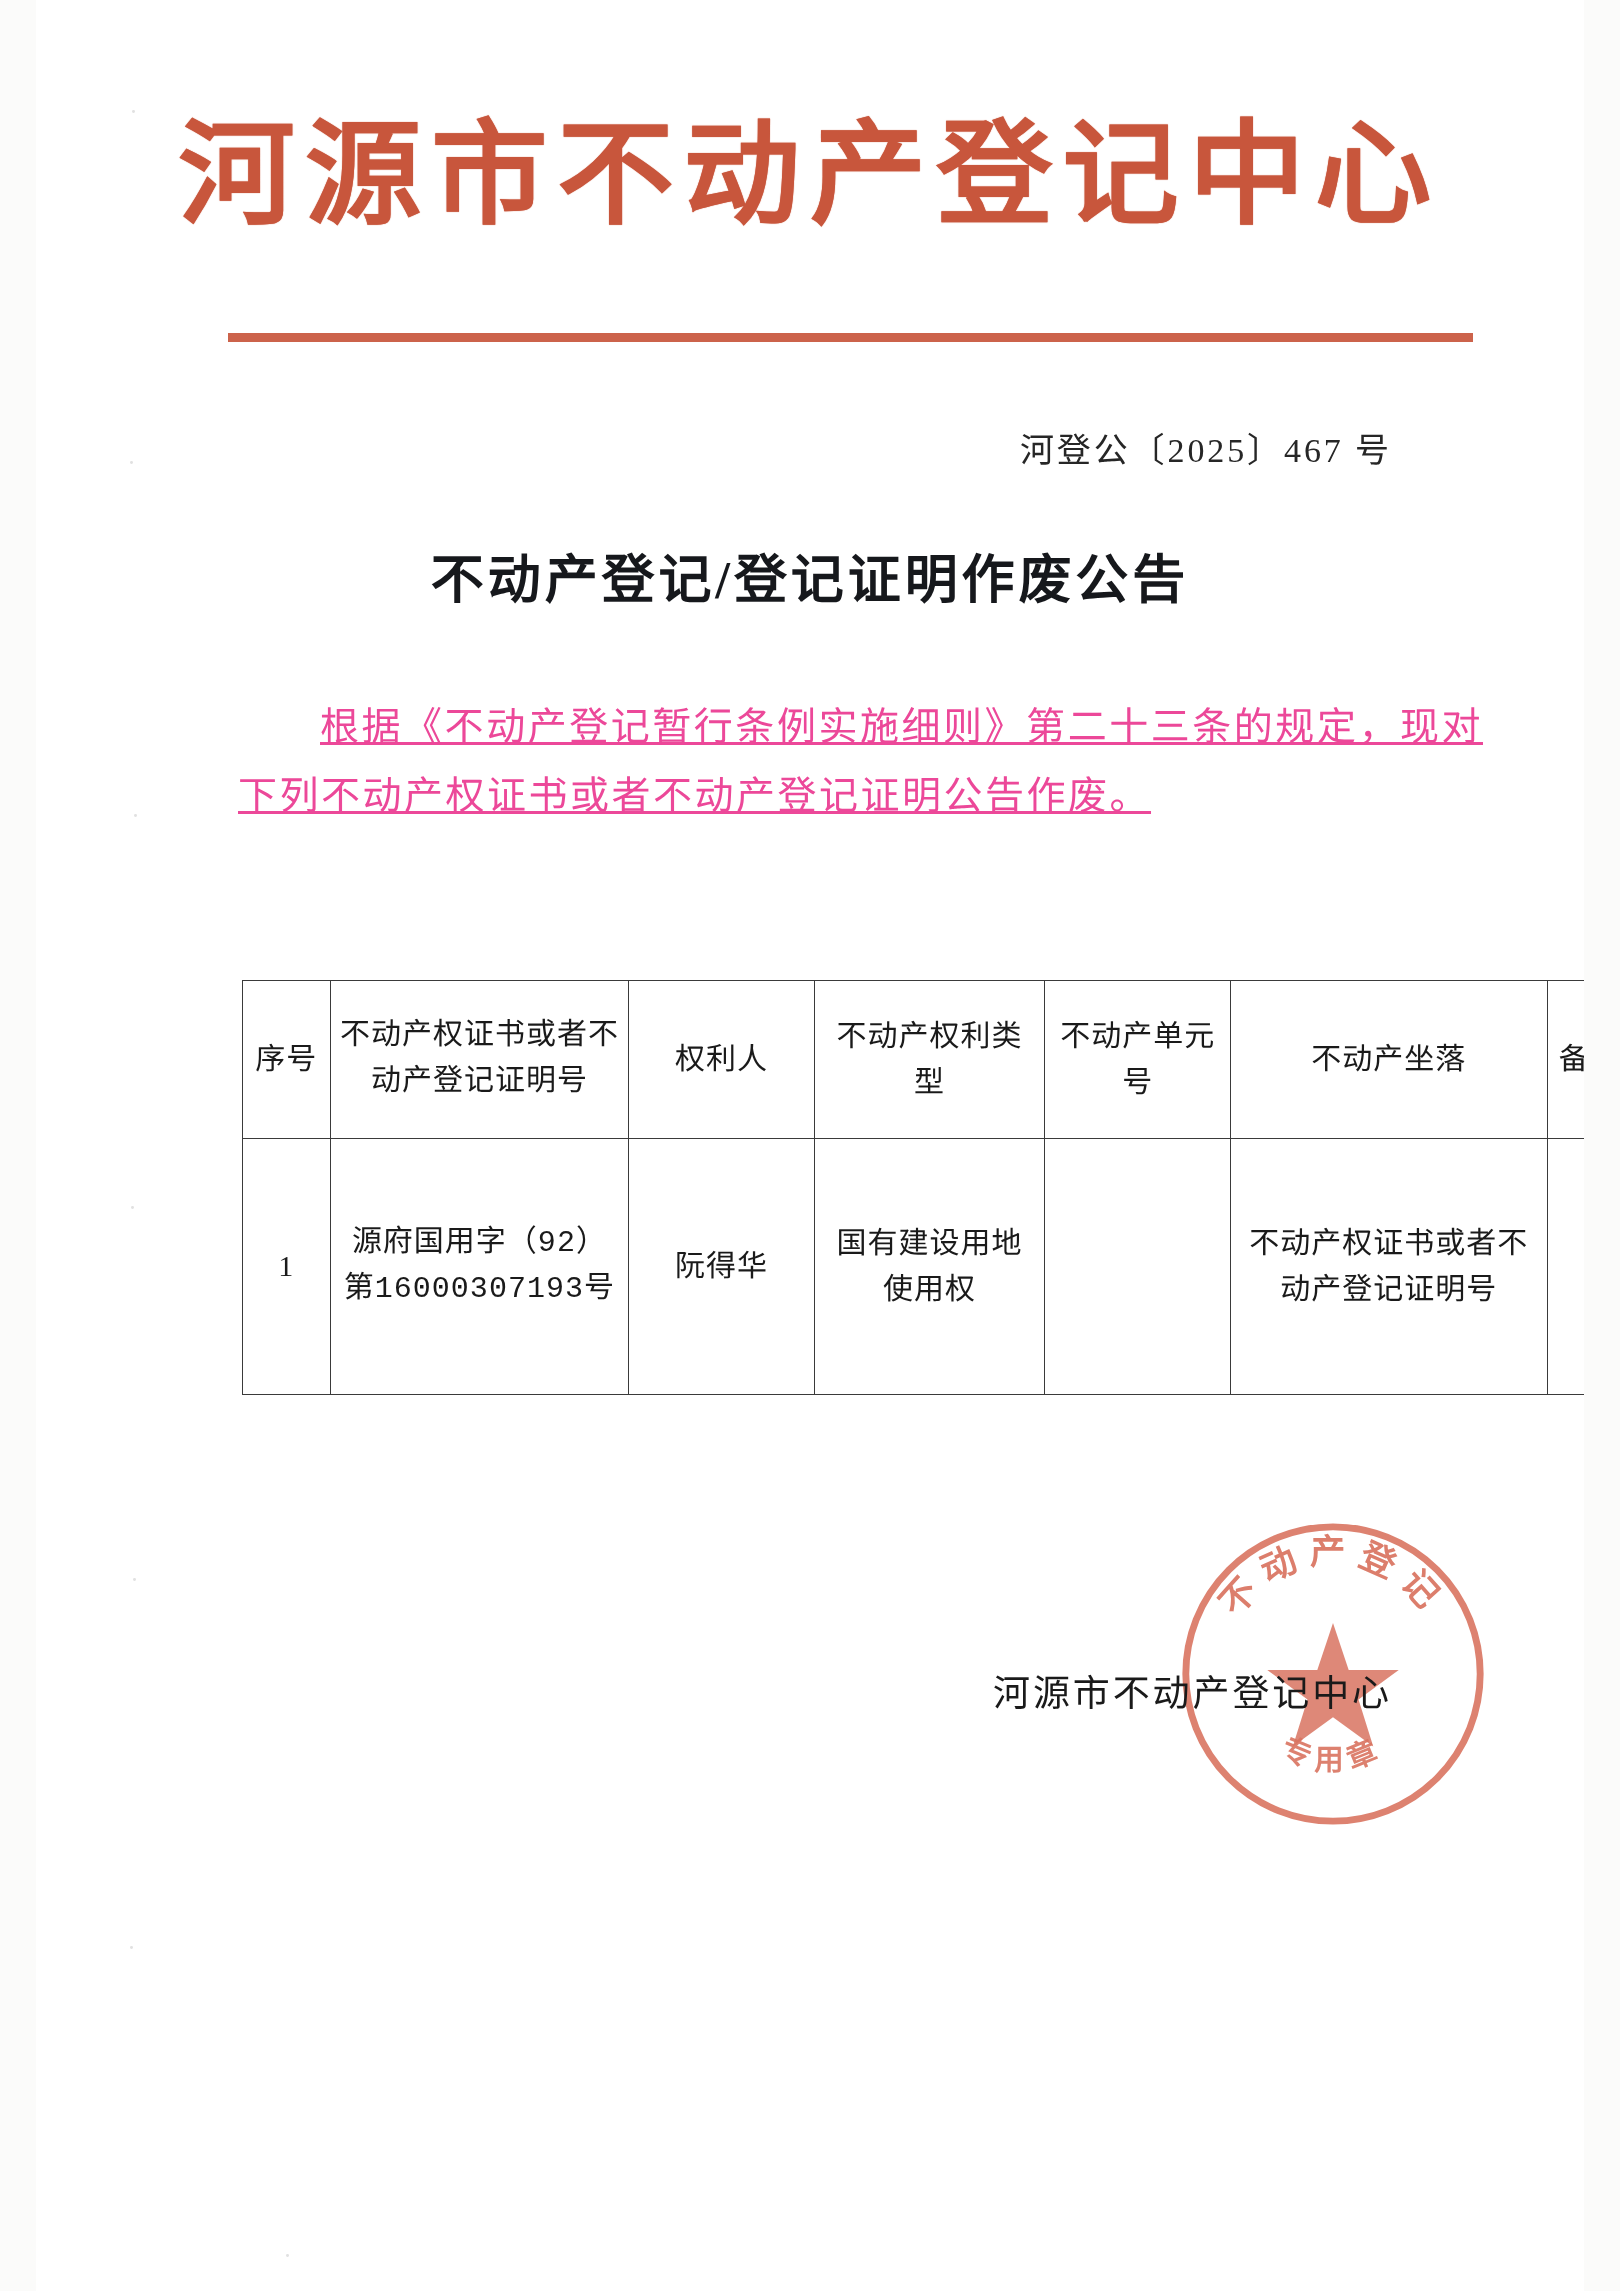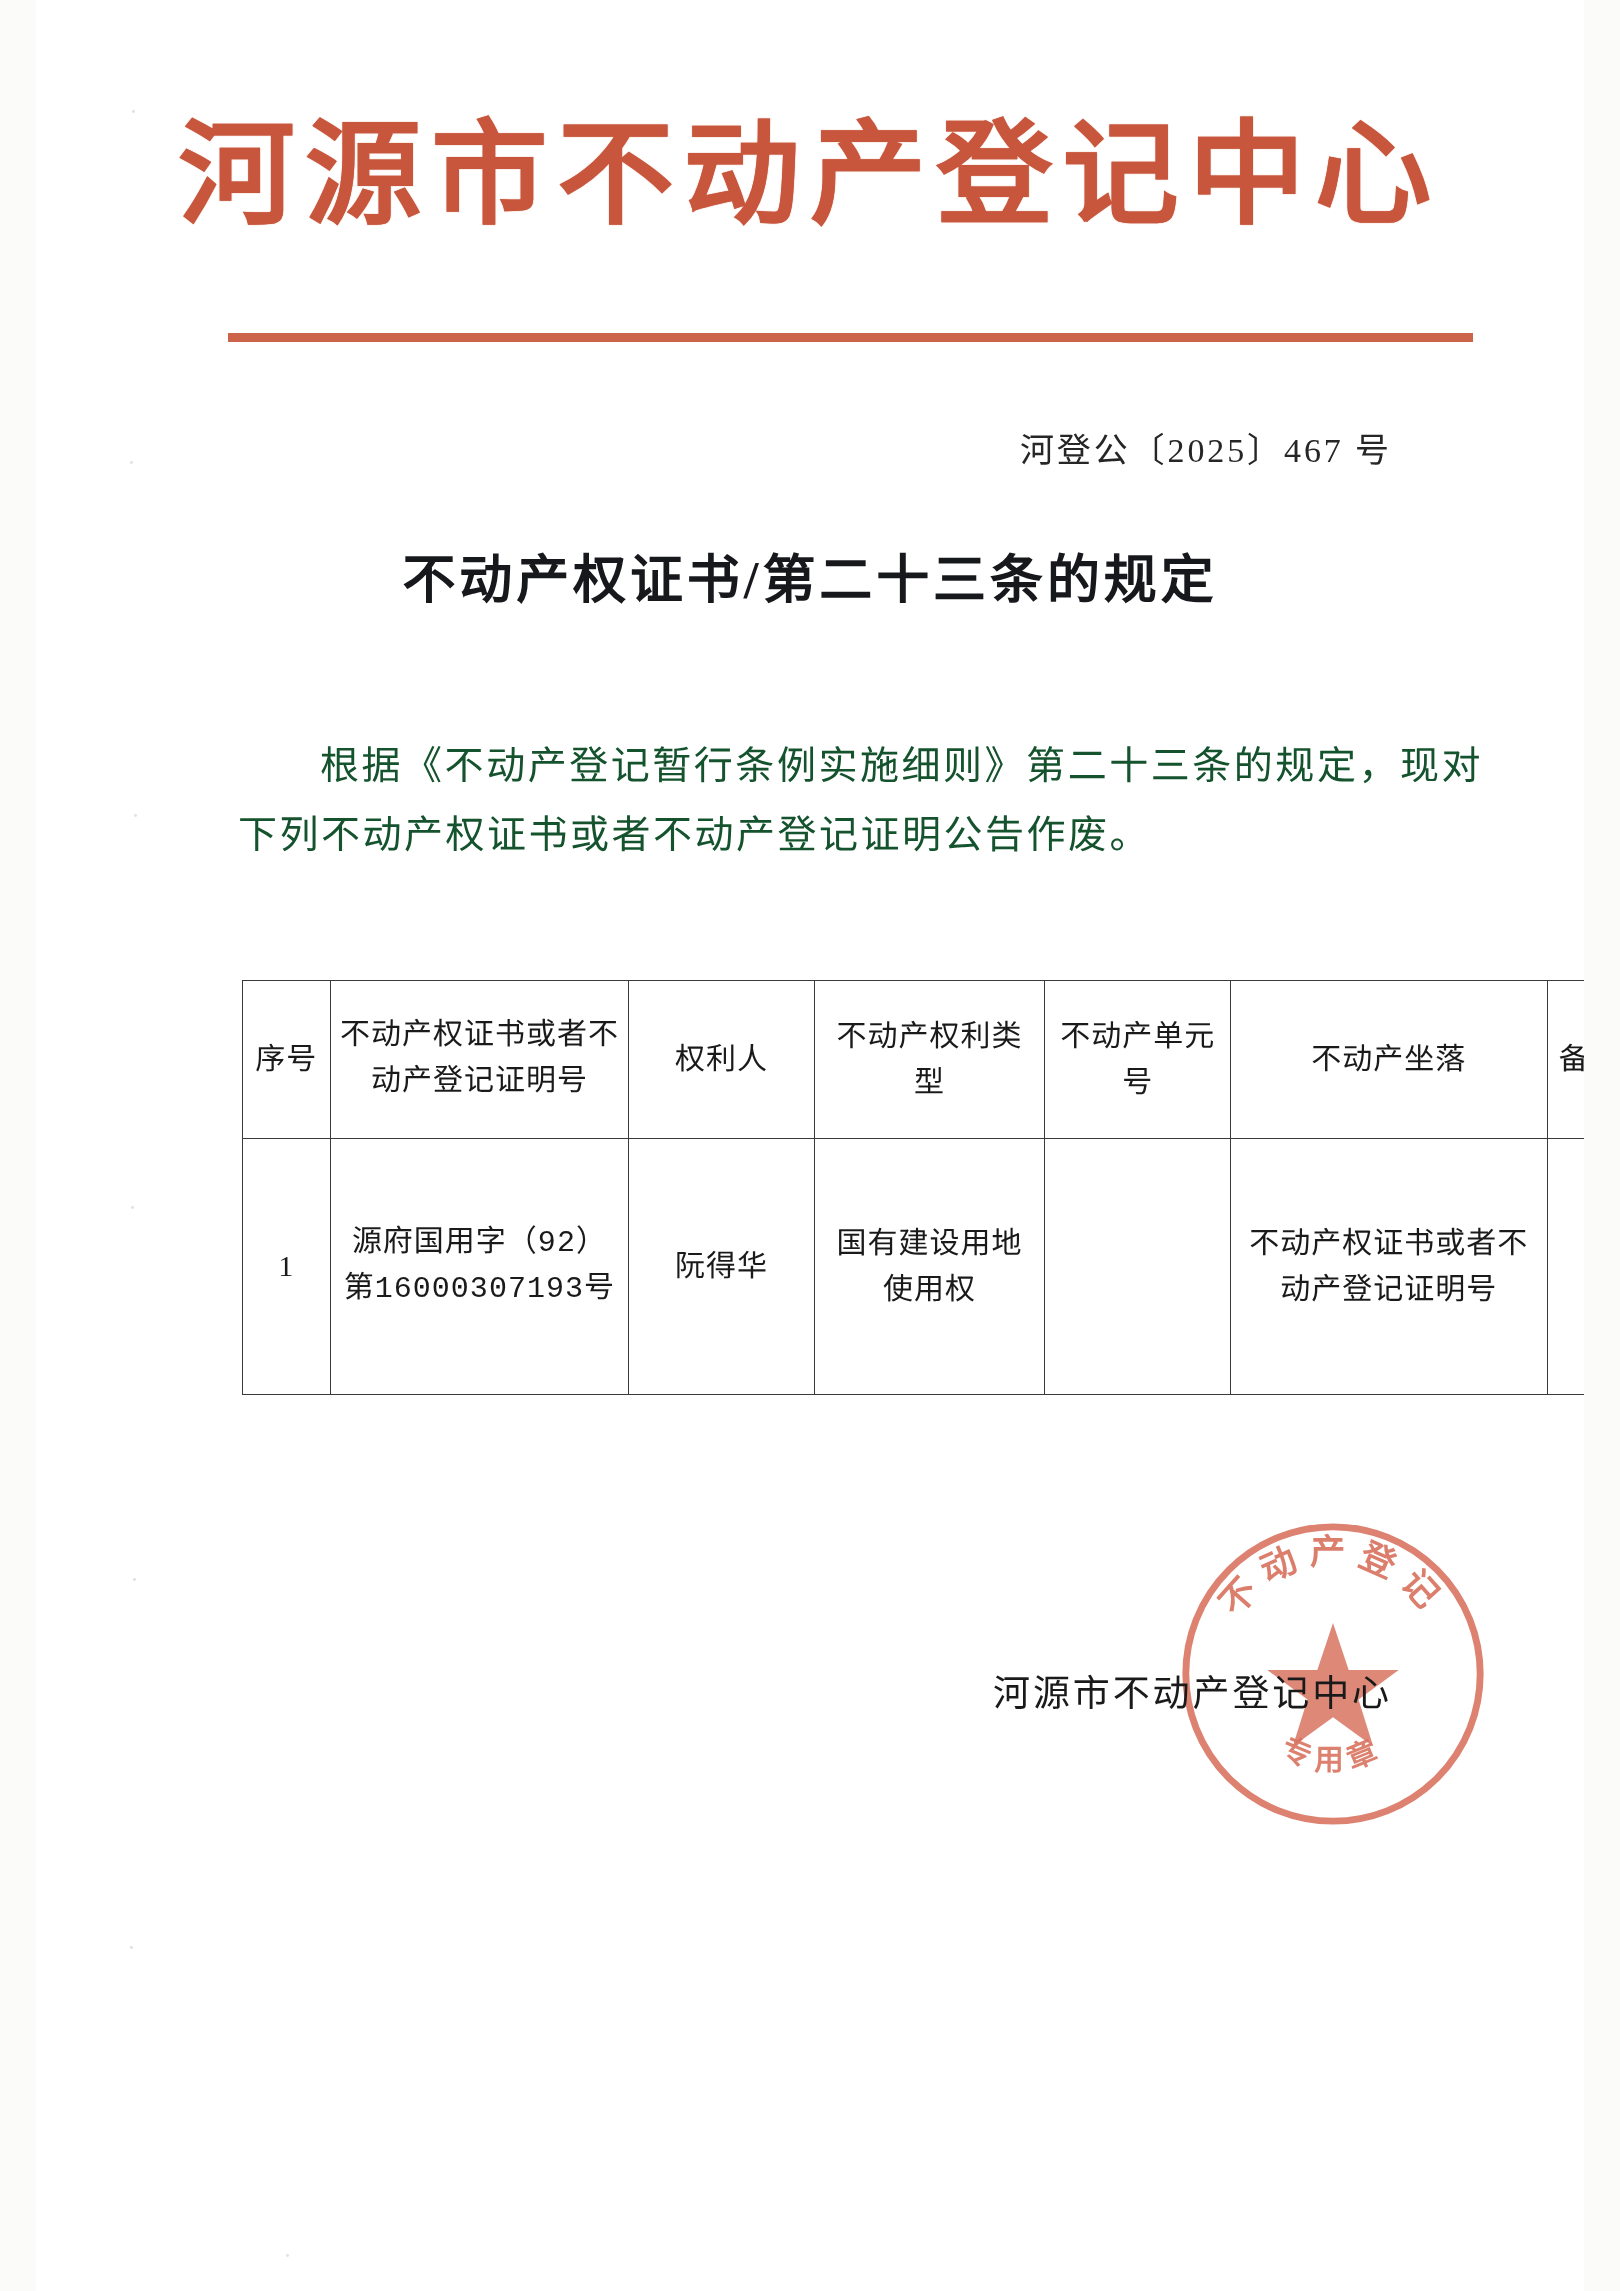--- a/index.html
+++ b/index.html
@@ -81,28 +81,29 @@
     font-size: 53px;
     letter-spacing: 3.9px;
     color: #16181c;
     white-space: nowrap;
   }
 
   
   .body-copy {
     position: absolute;
     left: 202px;
-    top: 731px;
+    top: 692px;
     width: 1245px;
     font-size: 39px;
     line-height: 1.78;
     letter-spacing: 2.5px;
     text-indent: 82px;
     text-align: justify;
-    color: #14532d;
+    color: #ec4899;
+    text-decoration: underline;
   }
 
   
   .tbl-wrap {
     position: absolute;
     left: 206px;
     top: 980px;
     width: 1272px;
   }
   table.notice {
@@ -174,21 +175,21 @@
   <div class="speck" style="left:94px;top:1946px;"></div>
   <div class="speck" style="left:250px;top:2254px;"></div>
 
   <div class="masthead">
     <div class="masthead-title">河源市不动产登记中心</div>
   </div>
   <div class="masthead-rule"></div>
 
   <div class="doc-no">河登公〔2025〕467 号</div>
 
-  <div class="doc-title">不动产权证书/第二十三条的规定</div>
+  <div class="doc-title">不动产登记/登记证明作废公告</div>
 
   <div class="body-copy">根据《不动产登记暂行条例实施细则》第二十三条的规定，现对下列不动产权证书或者不动产登记证明公告作废。</div>
 
   <div class="tbl-wrap">
     <table class="notice">
       <thead>
         <tr>
           <th class="c-idx">序号</th>
           <th class="c-certno">不动产权证书或者不动产登记证明号</th>
           <th class="c-owner">权利人</th>

